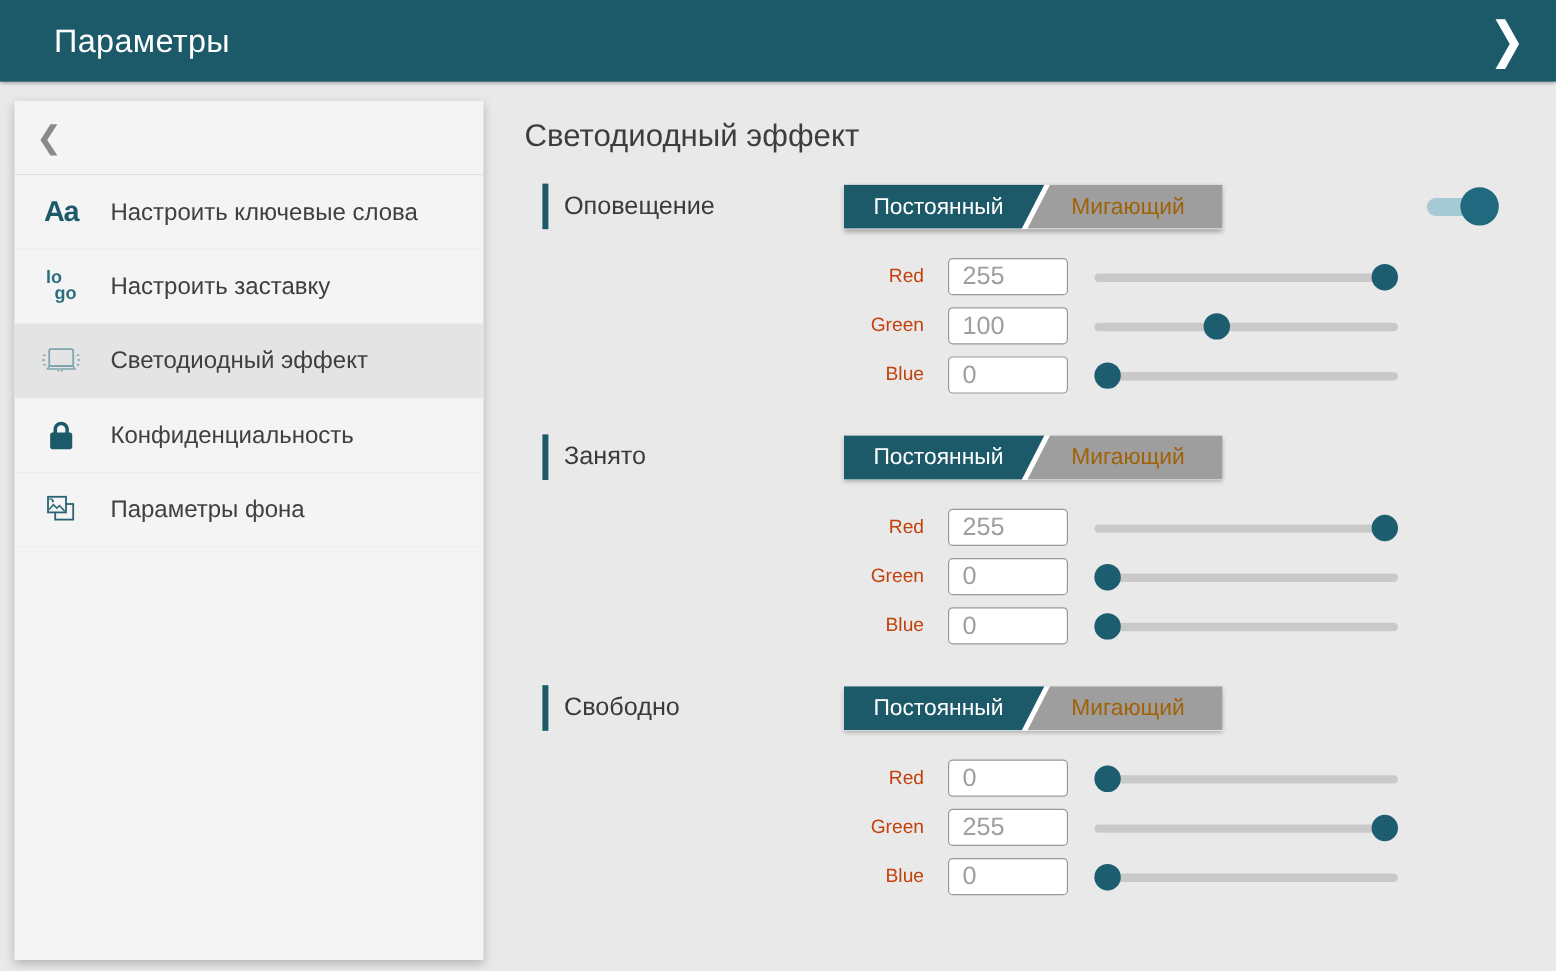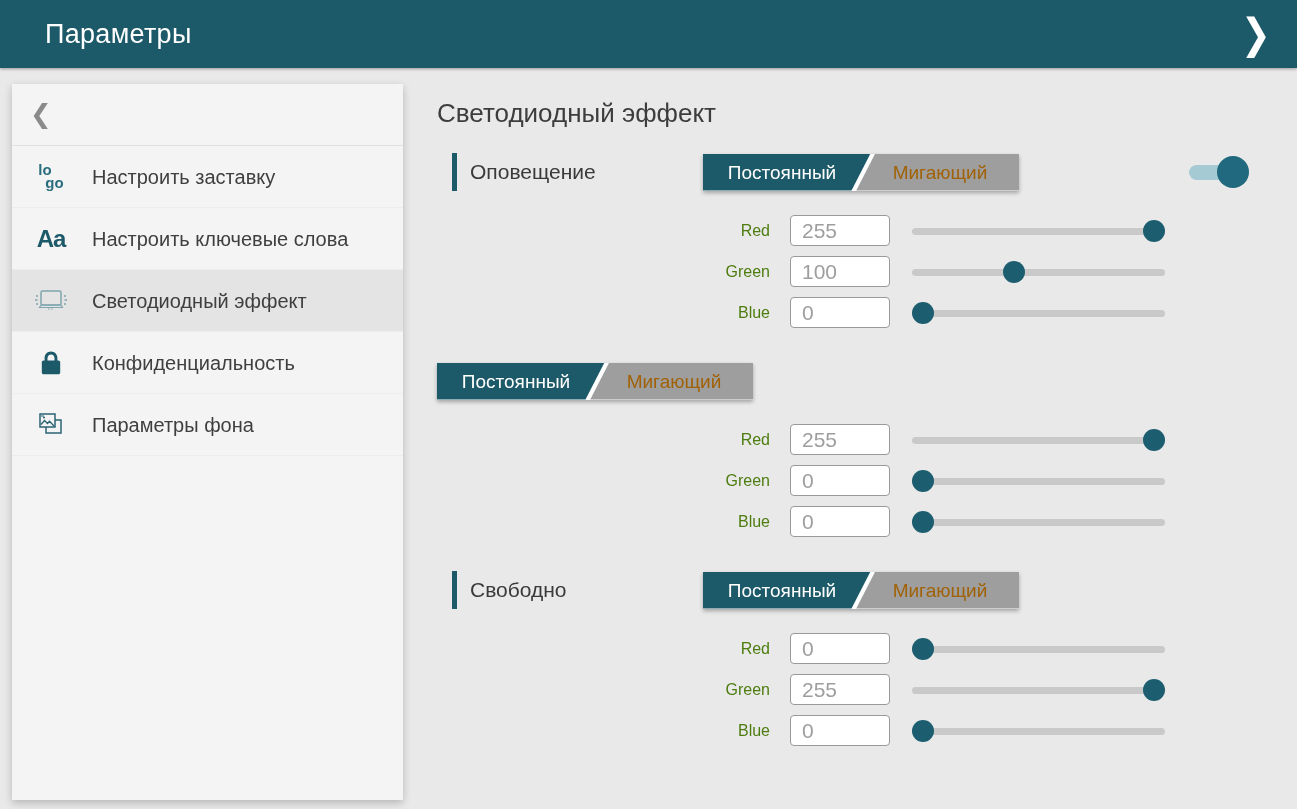--- a/index.html
+++ b/index.html
@@ -61,21 +61,21 @@
   .seg .off-lbl{ left:50%; color:#a16207; }
 
   .toggle{ position:relative; width:46px; height:32px; margin-left:auto; margin-right:62px; cursor:pointer; }
   .toggle-track{ position:absolute; left:0; top:9px; width:46px; height:15px;
     border-radius:8px; background:#a6cad3; }
   .toggle-thumb{ position:absolute; right:-14px; top:0; width:32px; height:32px;
     border-radius:50%; background:#20697e; }
 
   .rows{ margin:24px 0 0 263px; }
   .chan-row{ display:flex; align-items:center; height:31px; margin-bottom:10px; }
-  .chan-lbl{ width:90px; text-align:right; padding-right:20px; font-size:16px; color:#4d7c0f; flex:none; }
+  .chan-lbl{ width:90px; text-align:right; padding-right:20px; font-size:16px; color:#c2410c; flex:none; }
   .chan-input{ width:100px; height:31px; border:1px solid #999; border-radius:4px;
     background:#fff; font-size:21px; color:#9e9e9e; padding:0 0 0 11px; outline:none;
     font-family:"Liberation Sans","DejaVu Sans",sans-serif; flex:none; }
   .slider{ position:relative; width:253px; height:22px; margin-left:22px; flex:none; cursor:pointer; }
   .slider .track{ position:absolute; left:0; right:0; top:8px; height:7px;
     border-radius:3.5px; background:#c9c9c9; }
   .slider .thumb{ position:absolute; top:0; width:22px; height:22px; border-radius:50%;
     background:#1d5d70; left:calc(var(--p) * (100% - 22px)); }
 
   
@@ -90,32 +90,32 @@
 </header>
 
 <div class="content">
   <aside class="sidebar">
     <div class="back-row">
       <span class="back">❮</span>
     </div>
     <div id="sidebar-items">
         <div class="side-item">
     <span class="ic">
+            <span class="aa-ic">Aa</span>
+          </span>
+    <span class="lbl">Настроить ключевые слова</span>
+  </div>
+        <div class="side-item">
+    <span class="ic">
             <span class="logo-ic">
               <i>lo</i>
               <i>go</i>
             </span>
           </span>
     <span class="lbl">Настроить заставку</span>
-  </div>
-        <div class="side-item">
-    <span class="ic">
-            <span class="aa-ic">Aa</span>
-          </span>
-    <span class="lbl">Настроить ключевые слова</span>
   </div>
         <div class="side-item selected">
     <span class="ic">
             <svg width="40" height="28" viewBox="0 0 40 28" fill="none">
               <rect x="10" y="4" width="20" height="14" rx="1.5" stroke="#7fa5ae" stroke-width="1.5"></rect>
               <path d="M8.5 20.5h23l-1.6-2.5H10.1z" stroke="#7fa5ae" stroke-width="1.2"></path>
               <path d="M17 22h6" stroke="#7fa5ae" stroke-width="1.2" stroke-dasharray="1.5 1.5"></path>
               <path d="M5 9h2M4 13h2.5M5 17h2M33 9h2M33.5 13h2.5M33 17h2" stroke="#7fa5ae" stroke-width="1.3"></path>
             </svg>
           </span>
@@ -183,20 +183,21 @@
     <input class="chan-input" value="0" style="">
     <div class="slider" style="--p: 0.000;">
       <div class="track"></div>
       <div class="thumb"></div>
     </div>
   </div>
           </div>
   </section>
         <section class="section">
     <div class="sec-head">
+      <div class="sec-name">Занято</div>
       <div class="seg">
         <div class="seg-active"></div>
         <div class="seg-inactive"></div>
         <span class="on-lbl">Постоянный</span>
         <span class="off-lbl">Мигающий</span>
       </div>
 
     </div>
     <div class="rows">
             <div class="chan-row">

